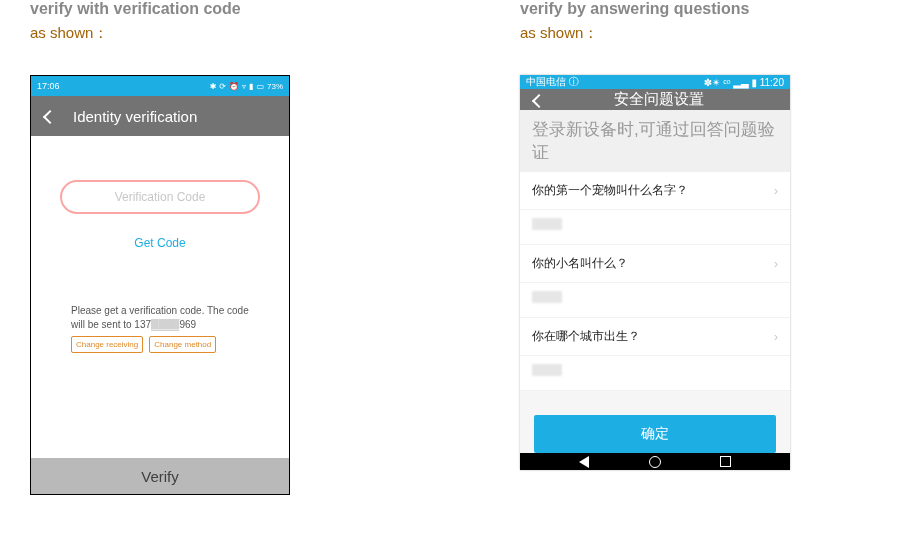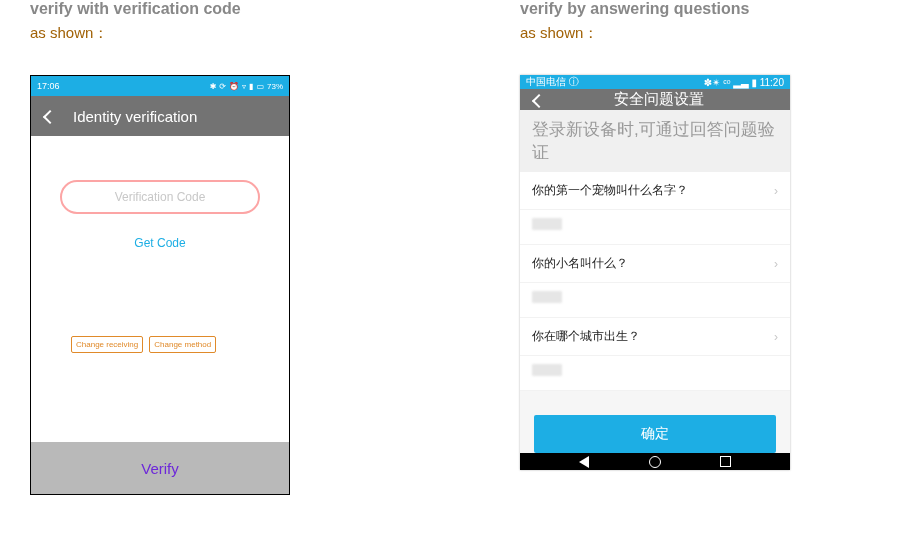--- a/index.html
+++ b/index.html
@@ -120,23 +120,23 @@
   .chg-btn {
     border:1px solid #e08a2a;
     color:#e08a2a;
     font-size:8px;
     padding:3px 4px;
     border-radius:2px;
     background:#fff;
   }
   .verify-btn {
     position:absolute; left:0; right:0; bottom:0;
-    height:52px;
+    height:36px;
     background:#b9b9b9;
-    color:#6d28d9;
+    color:#404040;
     display:flex; align-items:center; justify-content:center;
     font-size:15px;
   }
 
   
   .body-b { flex:1; background:#f6f6f6; display:flex; flex-direction:column; }
   .info-strip {
     background:#f0f0f0; color:#9a9a9a; font-size:17px;
     padding:8px 12px;
   }
@@ -205,20 +205,21 @@
       </div>
       <div class="appbar">
         <span class="back-arrow"></span>
         <span>Identity verification</span>
       </div>
       <div class="body-a">
         <div class="code-input">
           <span>Verification Code</span>
         </div>
         <div class="get-code">Get Code</div>
+        <div class="instruction">Please get a verification code. The code will be sent to 137▒▒▒▒969</div>
         <div class="chg-row">
           <div class="chg-btn">Change receiving</div>
           <div class="chg-btn">Change method</div>
         </div>
         <div class="verify-btn">Verify</div>
       </div>
     </div>
   </div>
 
   <div class="col">

